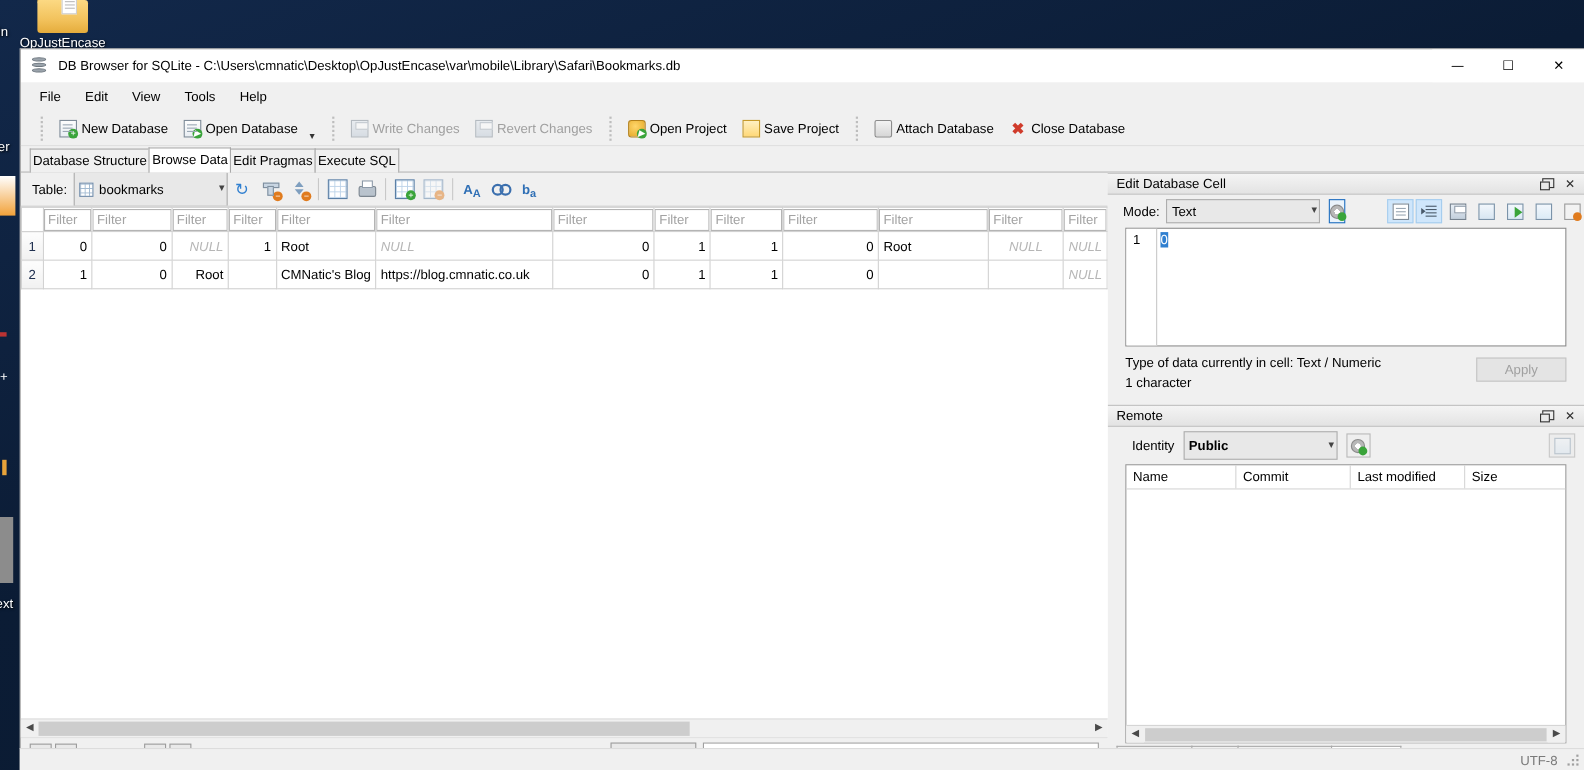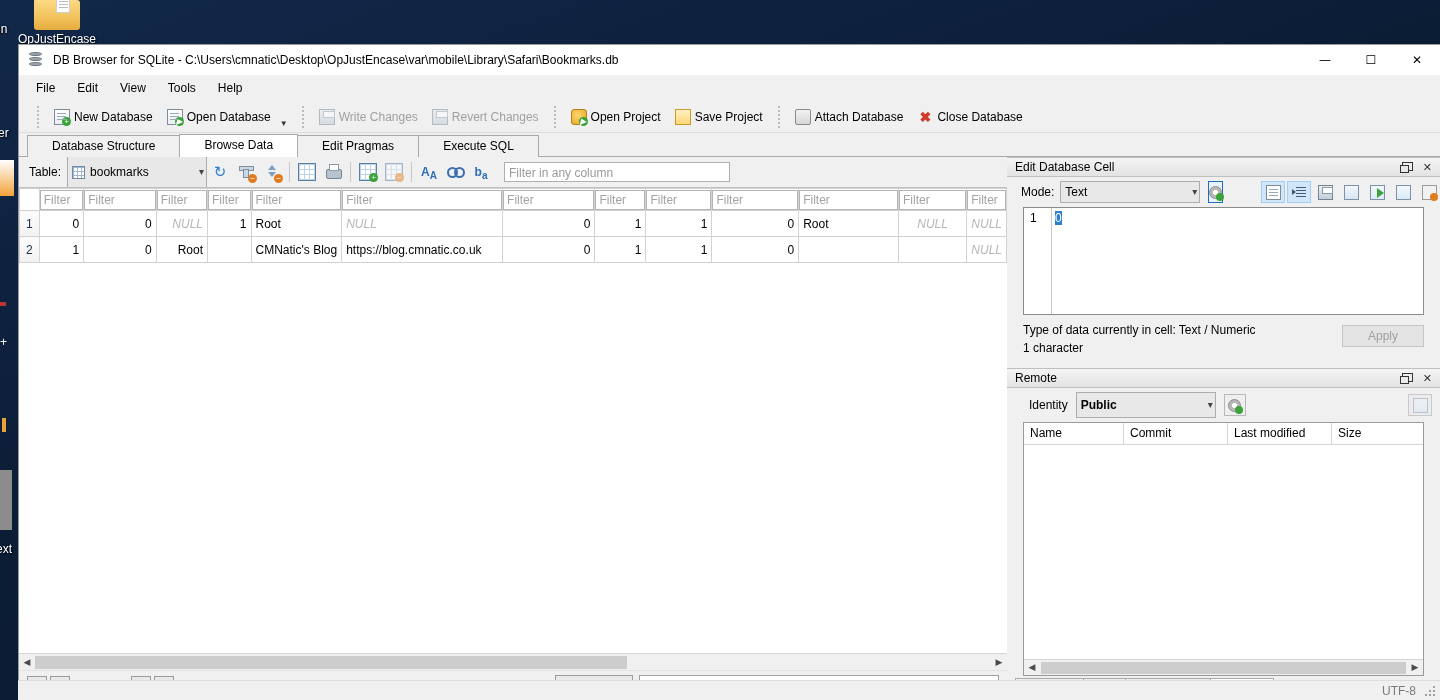--- a/index.html
+++ b/index.html
@@ -123,21 +123,21 @@
   .ico-attach{ background:linear-gradient(180deg,#f3f3f3,#d6d6d6); border:1px solid #8a8a8a; border-radius:2px;}
   .ico-x { color:#d03b2b; font-size:14px; font-weight:bold; line-height:16px; text-align:center;}
 
   
   #tabstrip {
     display:flex; align-items:flex-end; background:#f0f0f0;
     padding-left: 8px; height: 24px; flex:0 0 24px;
     border-bottom: 1px solid #a9a9a9;
   }
   .tab {
-    padding: 3px 24px 4px; font-size:12px; color:#000;
+    padding: 3px 2px 4px; font-size:12px; color:#000;
     border:1px solid #a9a9a9; border-bottom:none; background:#f0f0f0;
     margin-right: -1px; position:relative; top:1px;text-align:center;
   }
   .tab.active { background:#fff; padding-bottom:5px; top:1px; z-index:2;}
 
   
   #body { flex:1; display:flex; min-height:0; background:#f0f0f0; }
   #left { width: 988px; flex:0 0 988px; display:flex; flex-direction:column; min-width:0; }
   #right { flex:1; display:flex; flex-direction:column; background:#f0f0f0; min-width:0;}
 
@@ -489,21 +489,20 @@
         <span class="ibtn">
           <span class="bi bi-az">A<sub>A</sub></span>
         </span>
         <span class="ibtn">
           <span class="bi bi-bin"></span>
         </span>
         <span class="ibtn">
           <span class="bi bi-az">b<sub>a</sub></span>
         </span>
 
-        <span id="filter-any">Filter in any column</span>
       </div>
 
       <div id="gridwrap">
         <div id="gridscroll">
           <table class="grid">
             <colgroup>
               <col style="width:20px">
                 <col style="width:45px">
                 <col style="width:75px">
                 <col style="width:52px">

